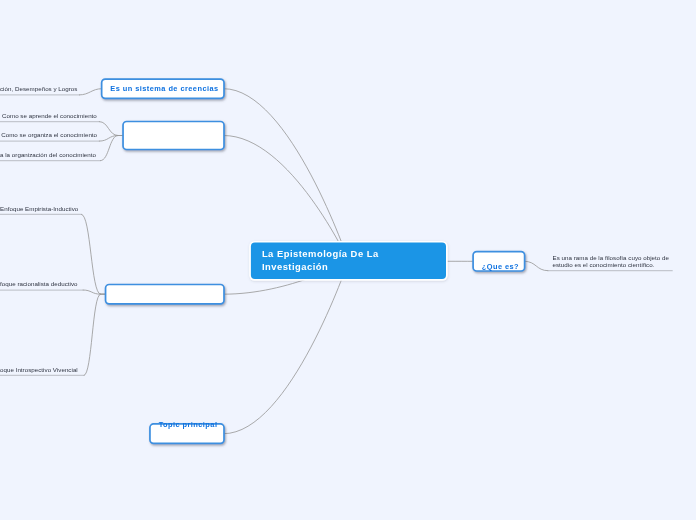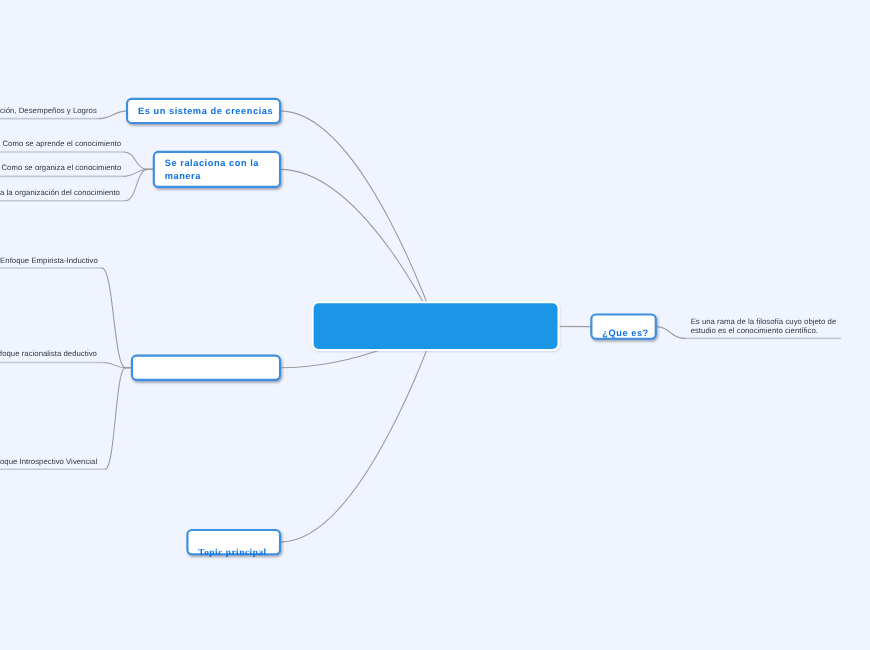--- a/index.html
+++ b/index.html
@@ -61,28 +61,28 @@
     </defs>
   <rect x="249.20000000000002" y="240.9" width="198.5" height="39.9" rx="5.6" fill="#ffffff" stroke="none" filter="url(#mshadow)"></rect>
       <rect x="250.9" y="242.6" width="195.1" height="36.5" rx="4" fill="#1b95e6" stroke="none"></rect>
       <rect x="101.65" y="79.05" width="122.35" height="19.3" rx="3.6" fill="#ffffff" stroke="#3d8fe0" stroke-width="1.7" filter="url(#nshadow)"></rect>
       <rect x="123.05" y="121.5" width="100.95" height="28" rx="3.6" fill="#ffffff" stroke="#3d8fe0" stroke-width="1.7" filter="url(#nshadow)"></rect>
       <rect x="105.55" y="284.5" width="118.45" height="19.35" rx="3.6" fill="#ffffff" stroke="#3d8fe0" stroke-width="1.7" filter="url(#nshadow)"></rect>
       <rect x="149.95" y="423.95" width="74.05" height="19.45" rx="3.6" fill="#ffffff" stroke="#3d8fe0" stroke-width="1.7" filter="url(#nshadow)"></rect>
       <rect x="473.1" y="251.6" width="51.5" height="19.4" rx="3.6" fill="#ffffff" stroke="#3d8fe0" stroke-width="1.7" filter="url(#nshadow)"></rect>
     </svg>
   <div id="txt">
+      <div class="node mainnode" style="left: 250.9px; top: 242.6px; width: 195.1px; height: 36.5px;">
+        <div style="white-space: pre;">La Epistemología De La
+Investigación</div>
+      </div>
       <div class="node nbox" style="left: 101.65px; top: 79.05px; width: 122.35px; height: 19.3px;">
         <div style="white-space: pre;">Es un sistema de creencias</div>
       </div>
-      <div class="node nbox" style="left: 123.05px; top: 121.5px; width: 100.95px; height: 28px;">
-        <div style="white-space: pre;">Se ralaciona con la
-manera</div>
-      </div>
-      <div class="node nbox" style="left: 149.95px; top: 432px; width: 68px; height: 19.45px; font-family: Liberation Serif, serif;">
+      <div class="node nbox" style="left: 149.95px; top: 415px; width: 68px; height: 19.45px;">
         <div style="white-space: pre;">Topic principal</div>
       </div>
       <div class="node nbox" style="left: 473.1px; top: 251.6px; width: 51.5px; height: 19.4px; align-items: flex-end;">
         <div style="white-space: pre;">¿Que es?</div>
       </div>
       <div class="leaf" style="left: 0px; top: 85px;">ción, Desempeños y Logros</div>
       <div class="leaf" style="left: 2px; top: 111.8px;">Como se aprende el conocimiento</div>
       <div class="leaf" style="left: 1.2px; top: 131.3px;">Como se organiza el conocimiento</div>
       <div class="leaf" style="left: 0px; top: 150.8px;">a la organización del conocimiento</div>
       <div class="leaf" style="left: 0.1px; top: 204.5px;">Enfoque Empirista-Inductivo</div>

